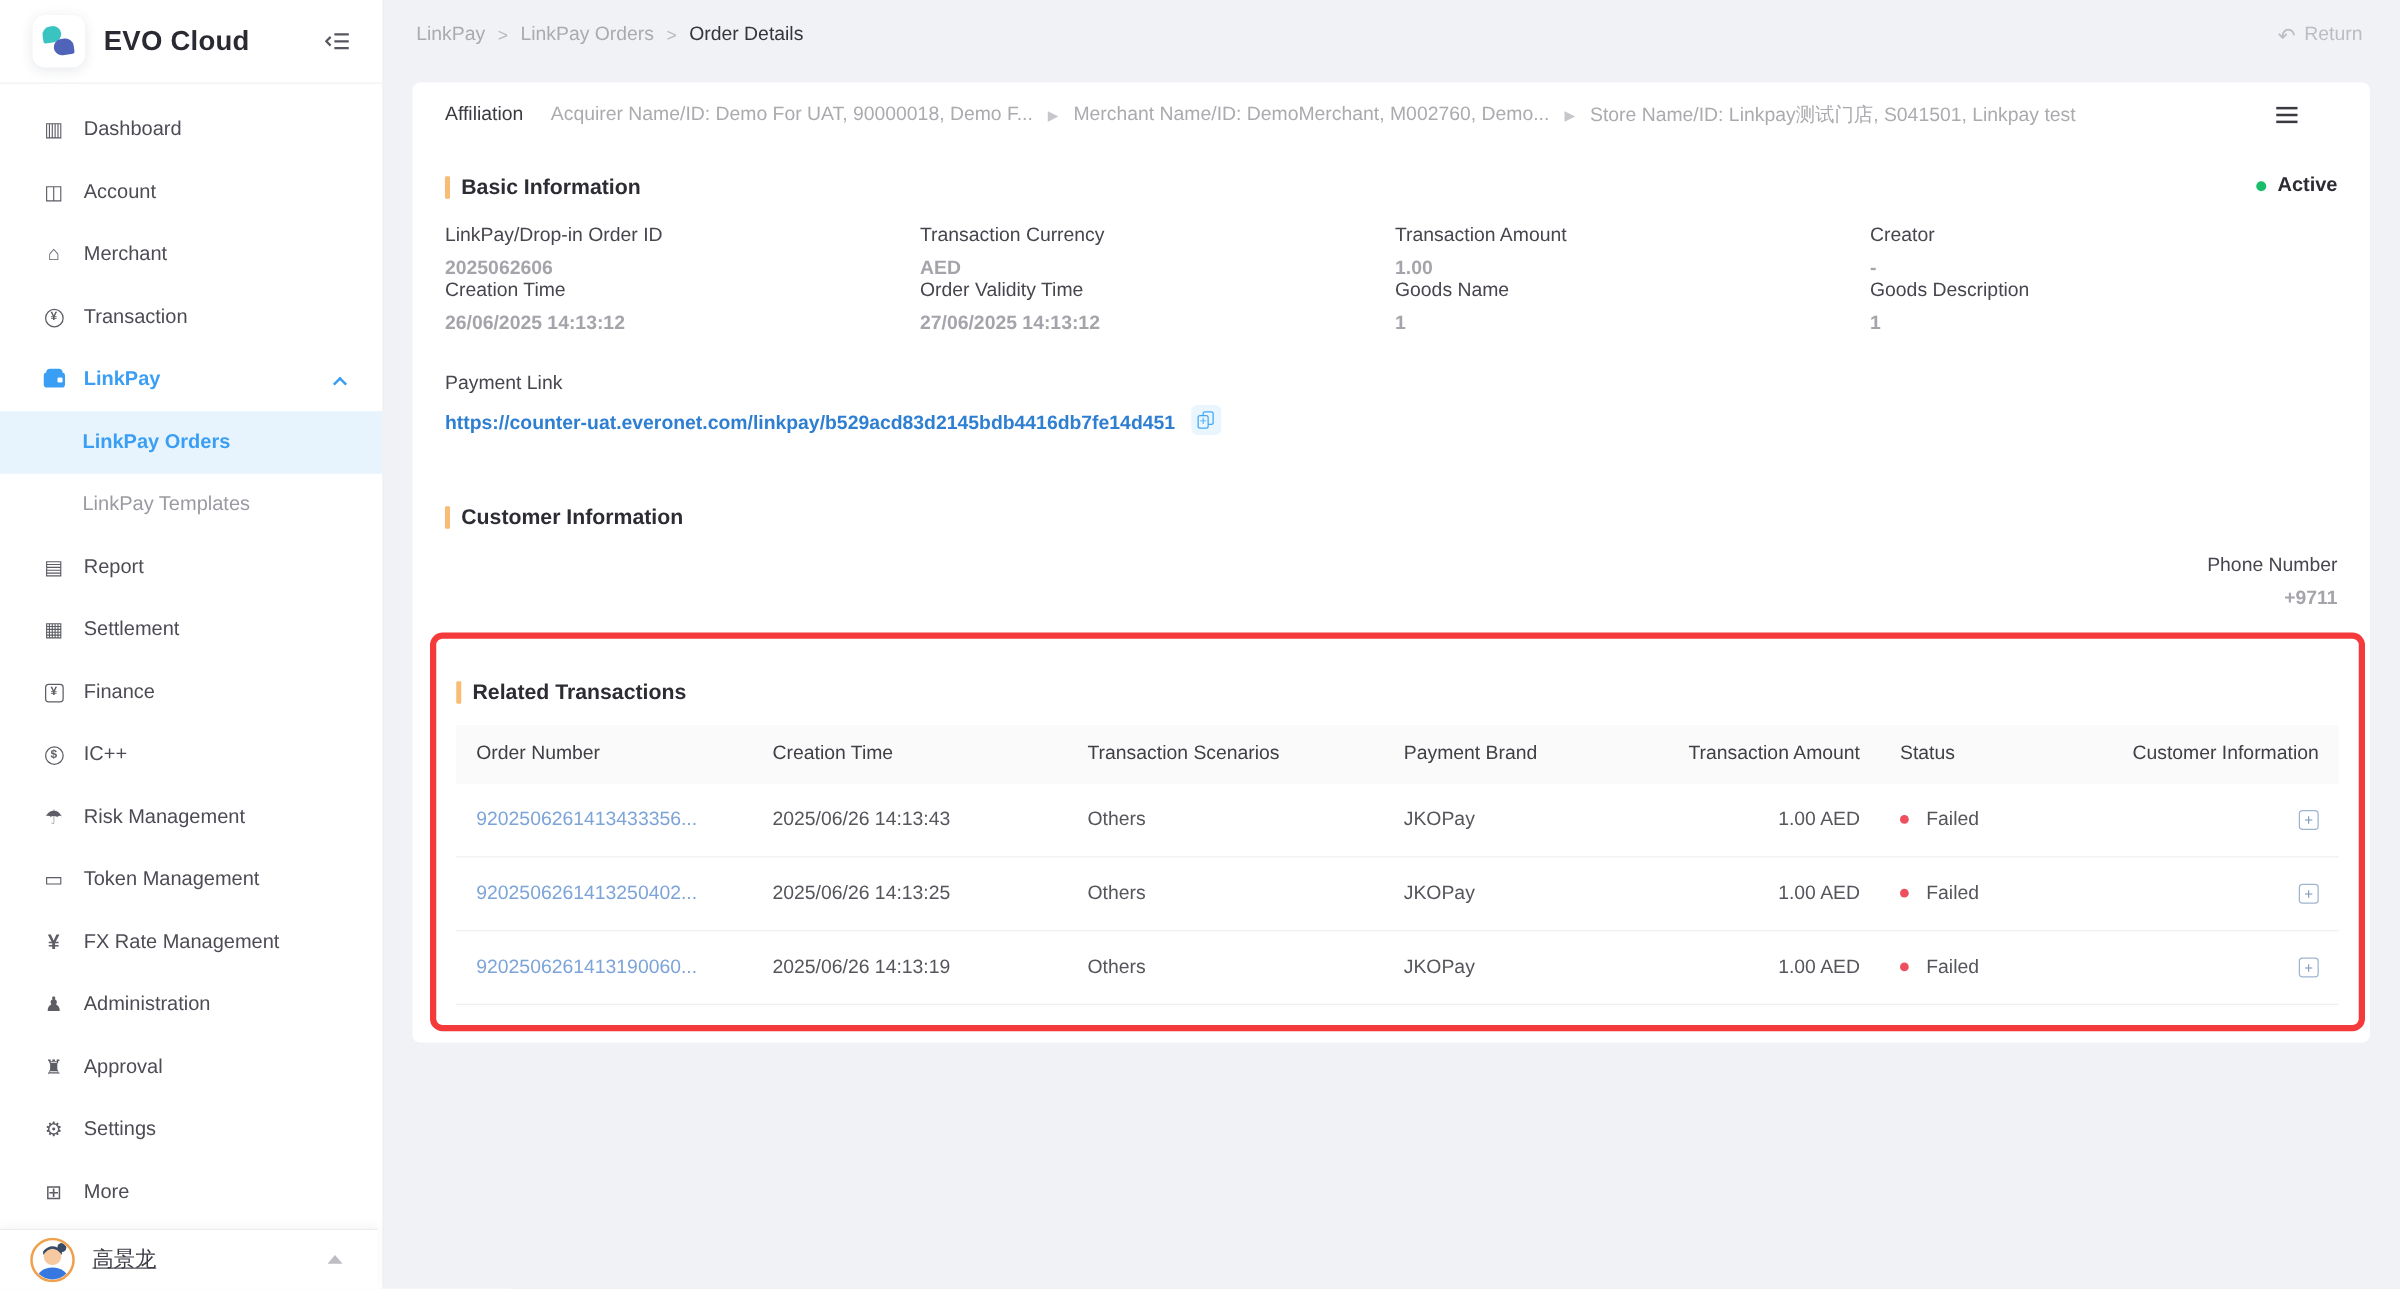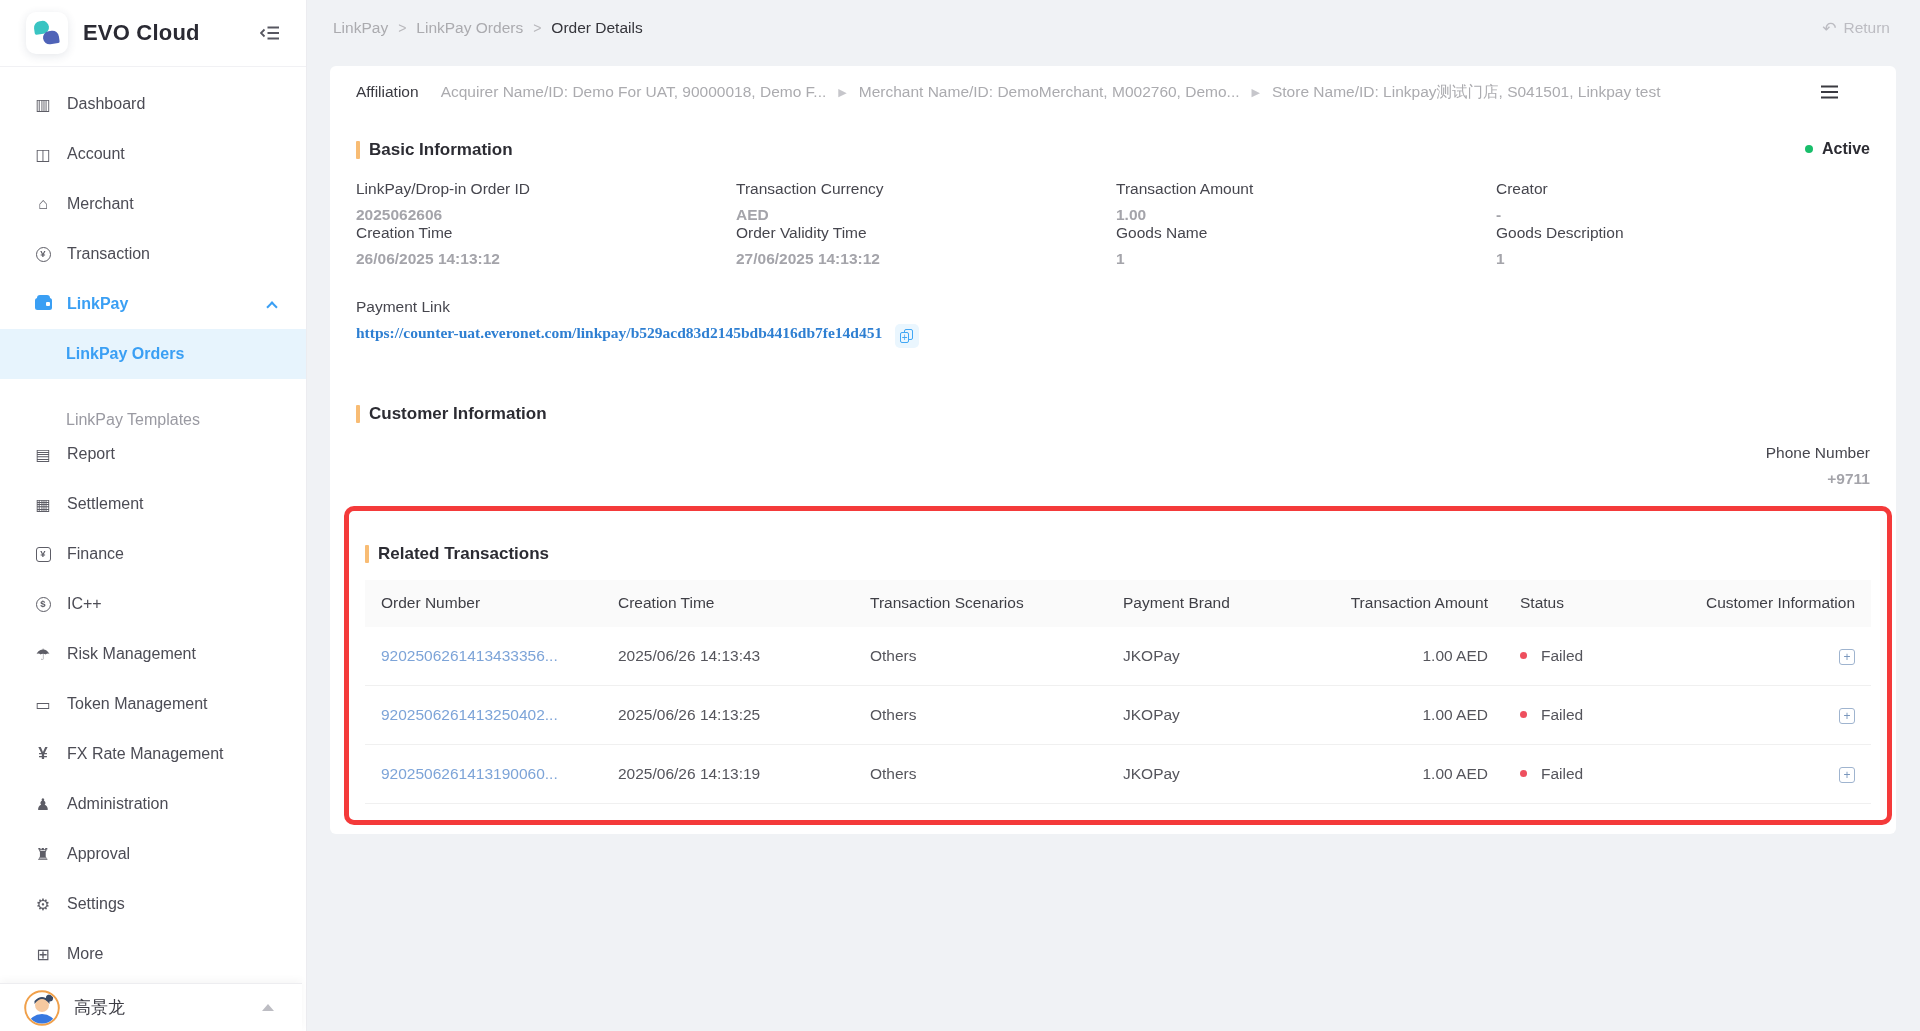--- a/index.html
+++ b/index.html
@@ -28,24 +28,24 @@
   .badge-square { border-radius:3px; }
   .yen-plain { font-weight:700; font-size:17px; }
   .mi.parent-open { color:#3a9ff4; font-weight:700; }
   .mi.parent-open .mi-icon { color:#3a9ff4; }
   .wallet { width:17px; height:12px; background:#3a9ff4; border-radius:2.5px; position:relative; }
   .wallet::before { content:""; position:absolute; top:-3.5px; left:2px; right:2px; height:4px; background:#3a9ff4; border-radius:3px 3px 0 0; }
   .wallet::after { content:""; position:absolute; right:1.5px; top:4px; width:4px; height:3.5px; background:#fff; border-radius:1px; }
   .chev-up { width:8px; height:8px; border-right:2px solid #3a9ff4; border-bottom:2px solid #3a9ff4; transform:rotate(-135deg); margin-left:auto; margin-right:30px; margin-top:5px; }
   .mi.child { padding-left:66px; font-size:16px; }
   .mi.child.active { background:#e7f4fd; color:#3a9ff4; font-weight:700; }
-  .mi.child.muted { color:#9a9aa2;align-items:flex-end; }
+  .mi.child.muted { color:#9a9aa2; }
 
   .user-panel { position:absolute; bottom:0; left:0; right:4px; height:48px; background:#fff; border-top:1px solid #ededf0;
-       box-shadow:0 -3px 8px rgba(0,0,0,.04); display:flex; align-items:center; padding:0 28px 0 24px; cursor:pointer; }
+       box-shadow:0 -3px 8px rgba(0,0,0,.04); display:flex; align-items:center; padding:0 28px 0 24px; cursor:pointer;text-decoration:underline; }
   .user-name { font-size:17px; color:#3c3c44; margin-left:14px; }
   .tri-up { width:0; height:0; border-left:6px solid transparent; border-right:6px solid transparent; border-bottom:7px solid #bdbdc3; margin-left:auto; }
 
   
   .main { flex:1; display:flex; flex-direction:column; min-width:0; }
   .topbar { height:56px; display:flex; align-items:center; justify-content:space-between; padding:0 24px 0 26px; }
   .breadcrumb { display:flex; align-items:center; gap:10px; font-size:15.5px; }
   .bc-link { color:#ababaf; cursor:pointer; }
   .bc-sep { color:#b8b8bc; font-size:14px; }
   .bc-current { color:#35353b; }
@@ -67,21 +67,21 @@
   .status-active { display:flex; align-items:center; gap:9px; font-size:16px; font-weight:700; color:#2c2c33; }
   .dot { width:8px; height:8px; border-radius:50%; flex-shrink:0; }
   .dot-green { background:#19be6b; }
   .dot-red { background:#ee4f5e; width:7px; height:7px; }
 
   .fields { display:grid; grid-template-columns:380px 380px 380px 1fr; margin-top:20px; }
   .f-label { font-size:15.5px; color:#46464e; }
   .f-value { font-size:15.5px; color:#a4a4aa; margin-top:8px;font-weight:bold; }
 
   .pl-block { margin-top:30px; }
-  .pl-row { display:flex; align-items:flex-start; gap:13px; margin-top:8px;font-family:Liberation Serif, serif; }
+  .pl-row { display:flex; align-items:flex-end; gap:13px; margin-top:8px; }
   .pl-link { color:#2e7fd2; font-weight:700; font-size:15.5px; text-decoration:none; }
   .copy-btn { width:24px; height:24px; border:none; border-radius:5px; background:#eaf6fe; position:relative; cursor:pointer; padding:0; }
   .copy-btn .sq1 { position:absolute; left:9px; top:5px; width:9px; height:11px; border:1.3px solid #41a7f5; border-radius:2px; }
   .copy-btn .sq2 { position:absolute; left:5px; top:8px; width:9px; height:11px; border:1.3px solid #41a7f5; border-radius:2px; background:#eaf6fe; color:#41a7f5; font-size:10px; line-height:9px; text-align:center; }
   .copy-btn .sq2::after { content:"+"; }
 
   .cust-sec { margin-top:56px; }
   .cust-field { margin-top:20px;text-align:right; }
 
   .rt-box { border:5px solid #f43a3a; border-radius:10px; margin:18px -22px 0 -12px; padding:25px 16px 16px; }

